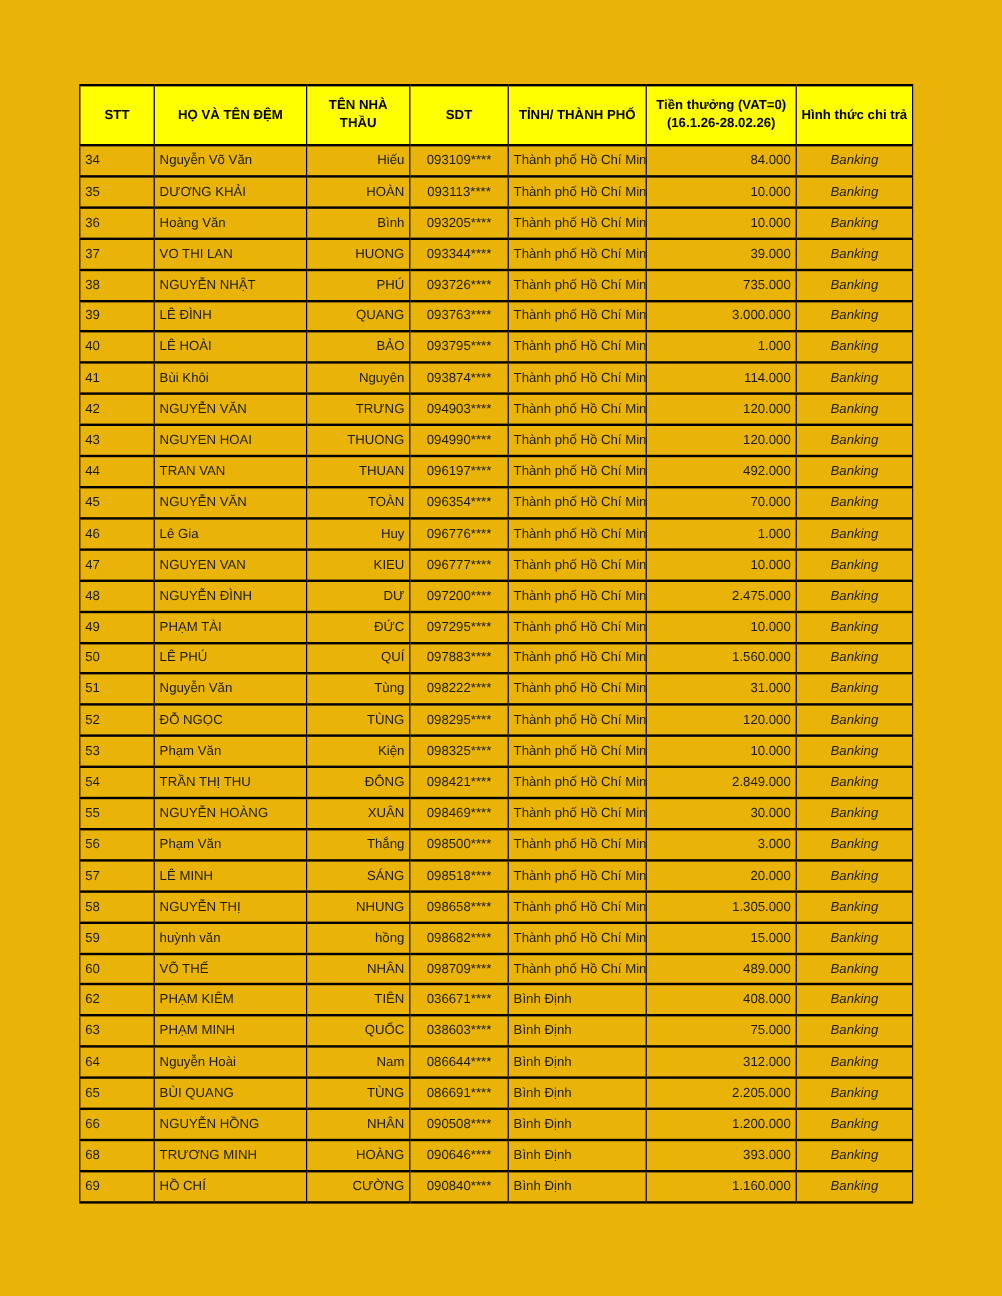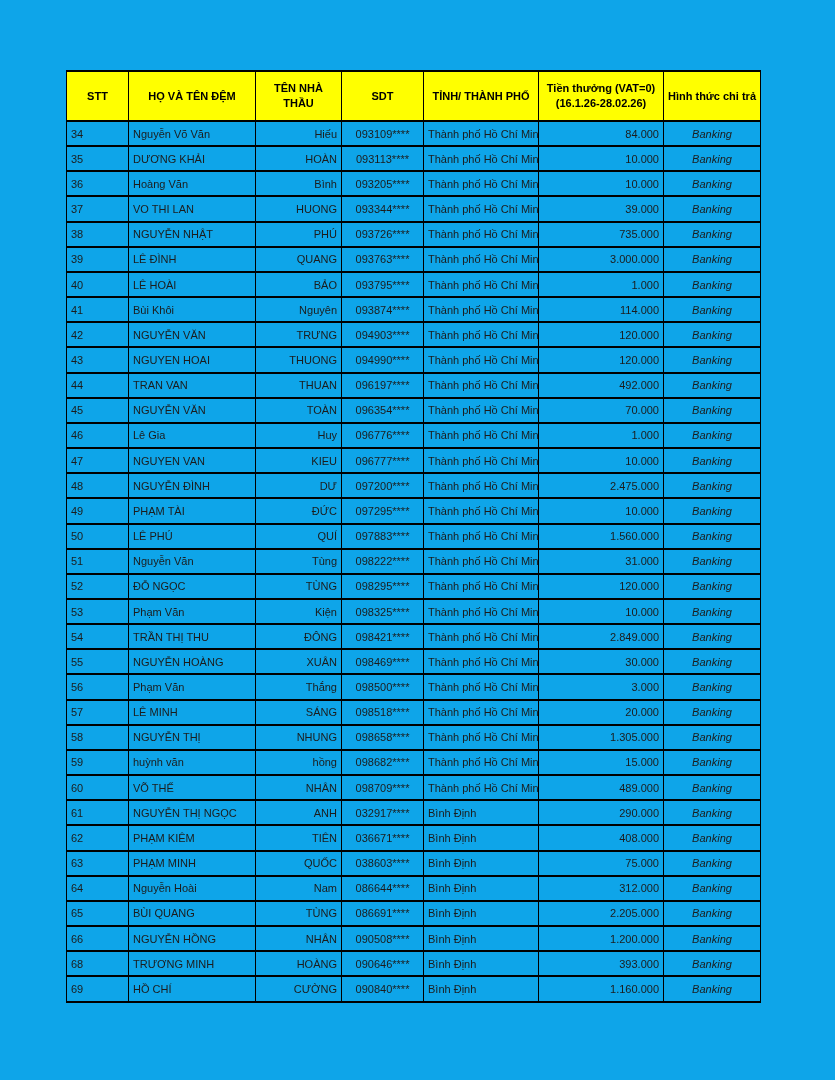--- a/index.html
+++ b/index.html
@@ -5,21 +5,21 @@
   html, body {
     margin: 0;
     padding: 0;
     background: #ffffff;
     font-family: "Liberation Sans", sans-serif;
   }
   .page {
     position: relative;
     width: 835px;
     height: 1080px;
-    background: #0ea5e9;
+    background: #eab308;
     overflow: hidden;
   }
   table.prize-table {
     position: absolute;
     left: 66px;
     top: 70px;
     width: 694px;
     height: 933px;
     border-collapse: collapse;
     table-layout: fixed;
@@ -323,29 +323,20 @@
         <tr>
           <td class="col0">60</td>
           <td class="col1">VÕ  THẾ</td>
           <td class="col2">NHÂN</td>
           <td class="col3">098709****</td>
           <td class="col4">Thành phố Hồ Chí Minh</td>
           <td class="col5">489.000</td>
           <td class="col6">Banking</td>
         </tr>
         <tr>
-          <td class="col0">61</td>
-          <td class="col1">NGUYỄN THỊ NGỌC</td>
-          <td class="col2">ANH</td>
-          <td class="col3">032917****</td>
-          <td class="col4">Bình Định</td>
-          <td class="col5">290.000</td>
-          <td class="col6">Banking</td>
-        </tr>
-        <tr>
           <td class="col0">62</td>
           <td class="col1">PHẠM KIÊM</td>
           <td class="col2">TIÊN</td>
           <td class="col3">036671****</td>
           <td class="col4">Bình Định</td>
           <td class="col5">408.000</td>
           <td class="col6">Banking</td>
         </tr>
         <tr>
           <td class="col0">63</td>

